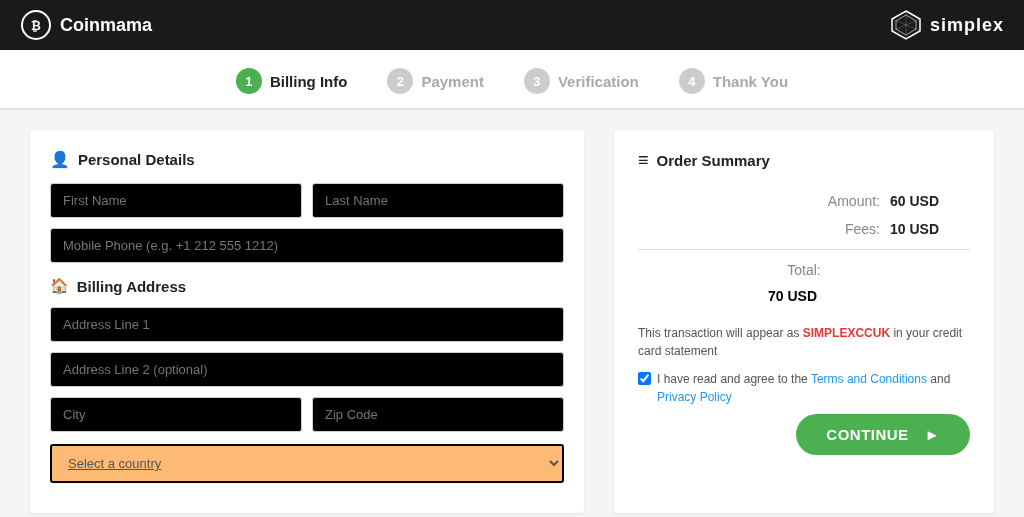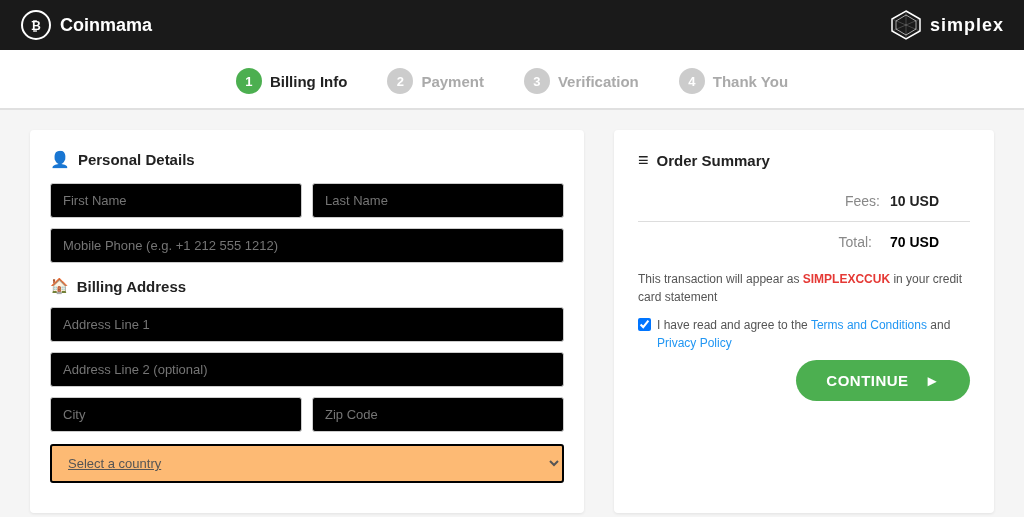--- a/index.html
+++ b/index.html
@@ -204,20 +204,21 @@
       margin: 6px 0;
     }
 
     .order-total {
       display: flex;
       justify-content: flex-end;
       align-items: center;
       gap: 10px;
       padding: 6px 0;
       font-size: 14px;
+      flex-direction: column;
     }
     .order-total .label {
       color: #888;
     }
     .order-total .value {
       color: #000000;
       font-weight: bold;
       min-width: 80px;
       margin-left: 8px;
     }
@@ -362,20 +363,24 @@
 
   </div>
 
   <div class="right-panel">
 
     <div class="order-summary-title">
       <span style="font-size:18px;">≡</span>
       <span>Order Summary</span>
     </div>
 
+    <div class="order-row">
+      <span class="label">Amount:</span>
+      <span class="value">60 USD</span>
+    </div>
 
     <div class="order-row">
       <span class="label">Fees:</span>
       <span class="value">10 USD</span>
     </div>
 
     <hr class="order-divider">
 
     <div class="order-total">
       <span class="label">Total:</span>

